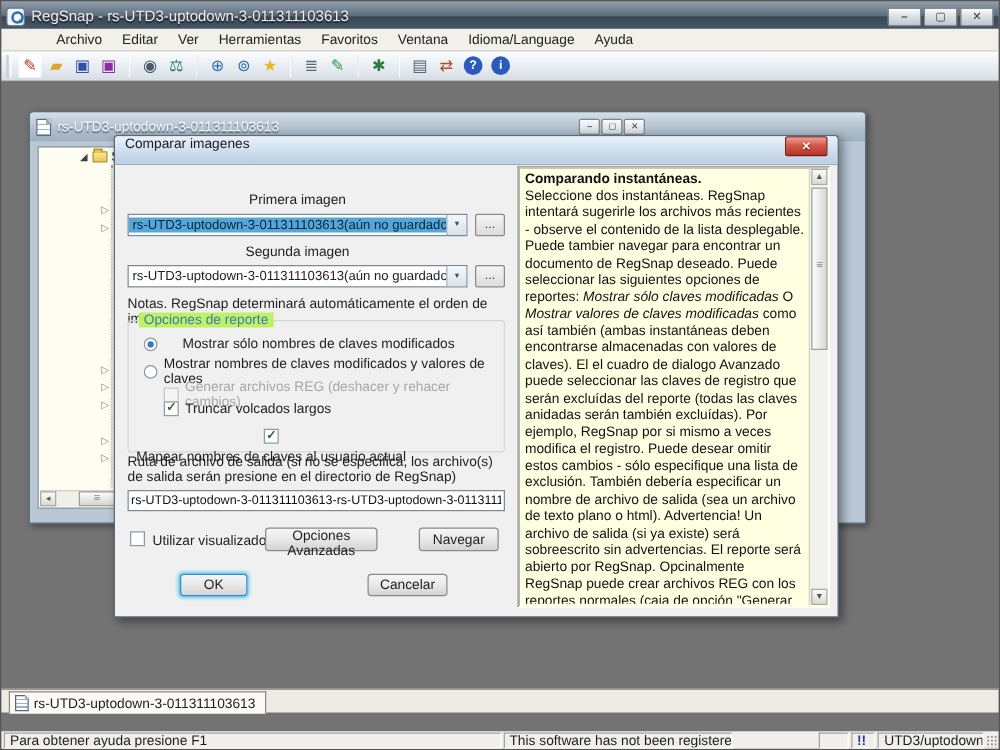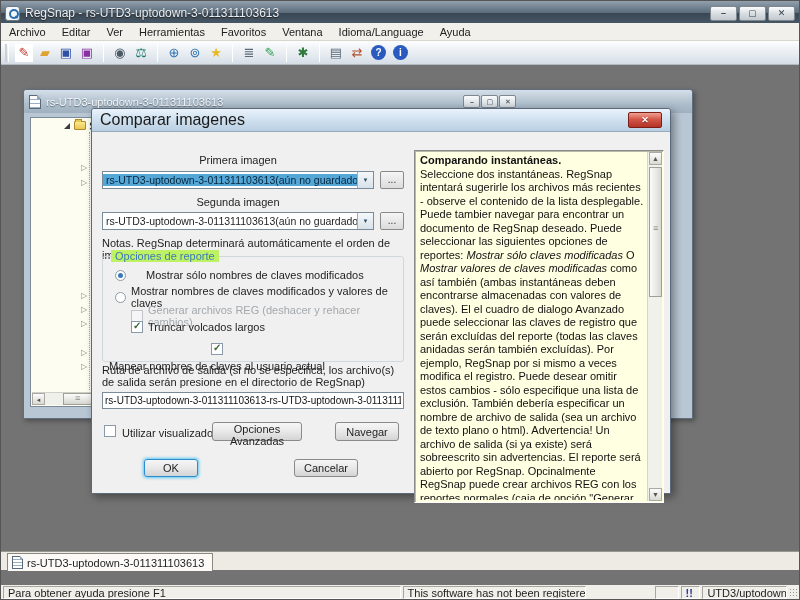--- a/index.html
+++ b/index.html
@@ -24,21 +24,21 @@
   .win-buttons { margin-left:auto; display:flex; gap:2px; }
   .wbtn { width:27px; height:15px; border:1px solid #7e868e; border-radius:2px;
     background:linear-gradient(#fbfcfd,#d9dee2 50%,#c2c9cf); color:#38424a;
     font-size:9px; line-height:13px; text-align:center; }
   .wbtn.min::before { content:"–"; font-weight:bold; }
   .wbtn.max::before { content:"▢"; }
   .wbtn.close::before { content:"✕"; }
 
   
   .menubar { position:absolute; left:0; top:22px; width:798px; height:18px;
-    background:#f1f0ea; border-bottom:1px solid #d8d6ce; display:flex; align-items:center; }
+    background:#f1f0ea; border-bottom:1px solid #d8d6ce; display:flex; align-items:center;padding-left:36px; }
   .menu-item { padding:0 8px; color:#222; }
 
   
   .toolbar { position:absolute; left:0; top:40px; width:798px; height:24px;
     background:linear-gradient(#fcfdfe,#e2e8ee 70%,#d6dde4); border-bottom:1px solid #b2bac2;
     display:flex; align-items:center; padding-left:2px; }
   .tb-grip { width:4px; height:18px; margin:0 6px 0 2px;
     border-left:2px solid #c8d0d8; border-right:1px solid #fff; }
   .tb-icons { display:flex; align-items:center; gap:3px; }
   .tb-icon { width:18px; height:18px; text-align:center; line-height:18px; font-size:13px; }
@@ -96,21 +96,21 @@
   .hs-thumb { position:absolute; left:18px; top:0; width:32px; height:12px;
     background:linear-gradient(#fcfcfc,#d6d6d0); border:1px solid #a0a098; }
   .hs-thumb::after { content:"≡"; position:absolute; left:11px; top:-1px; color:#8a8a82; font-size:9px; }
 
   
   .dialog { position:absolute; left:89px; top:43px; width:580px; height:386px;
     background:#f0f0f0; border:1px solid #5a6a7a; border-radius:3px 3px 0 0;
     box-shadow:3px 3px 8px rgba(0,0,0,.4); }
   .dialog-titlebar { height:23px; background:linear-gradient(#eaf3fc,#cfe0ef 50%,#b9cfe2);
     border-radius:3px 3px 0 0; border-bottom:1px solid #98aabb;
-    display:flex; align-items:center; padding:0 8px; font-size:16px; color:#1a1a1a; }
+    display:flex; padding:0 8px; font-size:11px; color:#1a1a1a; }
   .dialog-close { margin-left:auto; width:34px; height:16px; border:1px solid #7a1f16;
     border-radius:2px; background:linear-gradient(#efa194,#d4574a 45%,#b43427);
     color:#fff; font-size:9px; font-weight:bold; text-align:center; line-height:15px; }
   .dialog-close::before { content:"✕"; text-shadow:0 1px 1px #6a1a12; }
 
   .dlg-label { position:absolute; font-size:11px; color:#1e1e1e; }
   .centered { text-align:center; }
 
   .combo { position:absolute; height:18px; border:1px solid #7a8a99; background:#fff;
     display:flex; align-items:center; }
@@ -143,21 +143,21 @@
     font-family:"Liberation Sans", sans-serif; font-size:10px; padding:0 2px; color:#111; }
 
   .btn { position:absolute; border:1px solid #8a8a8a; border-radius:3px;
     background:linear-gradient(#f6f6f6,#e9e9e9 48%,#d4d4d4); font-family:"Liberation Sans", sans-serif;
     font-size:11px; color:#1e1e1e; text-align:center; }
   .btn.default-focus { border:1px solid #2a8dd4; box-shadow:0 0 3px 1px #5ec6ef; }
 
   .viewer-label { position:absolute; white-space:nowrap; overflow:hidden; width:96px; }
 
   
-  .help-panel { position:absolute; left:322px; top:41px; width:250px; height:353px;
+  .help-panel { position:absolute; left:322px; top:24px; width:250px; height:353px;
     background:#ffffe1; border:1px solid #8a8a8a; border-right-color:#fff; border-bottom-color:#fff;
     box-shadow:inset 1px 1px 0 #b8b8a8; }
   .help-text { position:absolute; left:5px; top:3px; right:19px; bottom:2px;
     overflow:hidden; font-size:11px; line-height:13.5px; color:#111; white-space:pre-wrap; }
   .seg-b { font-weight:bold; }
   .seg-i { font-style:italic; }
   .help-scrollbar { position:absolute; right:1px; top:1px; bottom:1px; width:15px;
     background:#f1f1ec; border-left:1px solid #d4d4cc; }
   .vs-btn { position:absolute; left:1px; width:13px; height:13px;
     background:linear-gradient(#fbfbfb,#dadad4); border:1px solid #aaaaa2;

